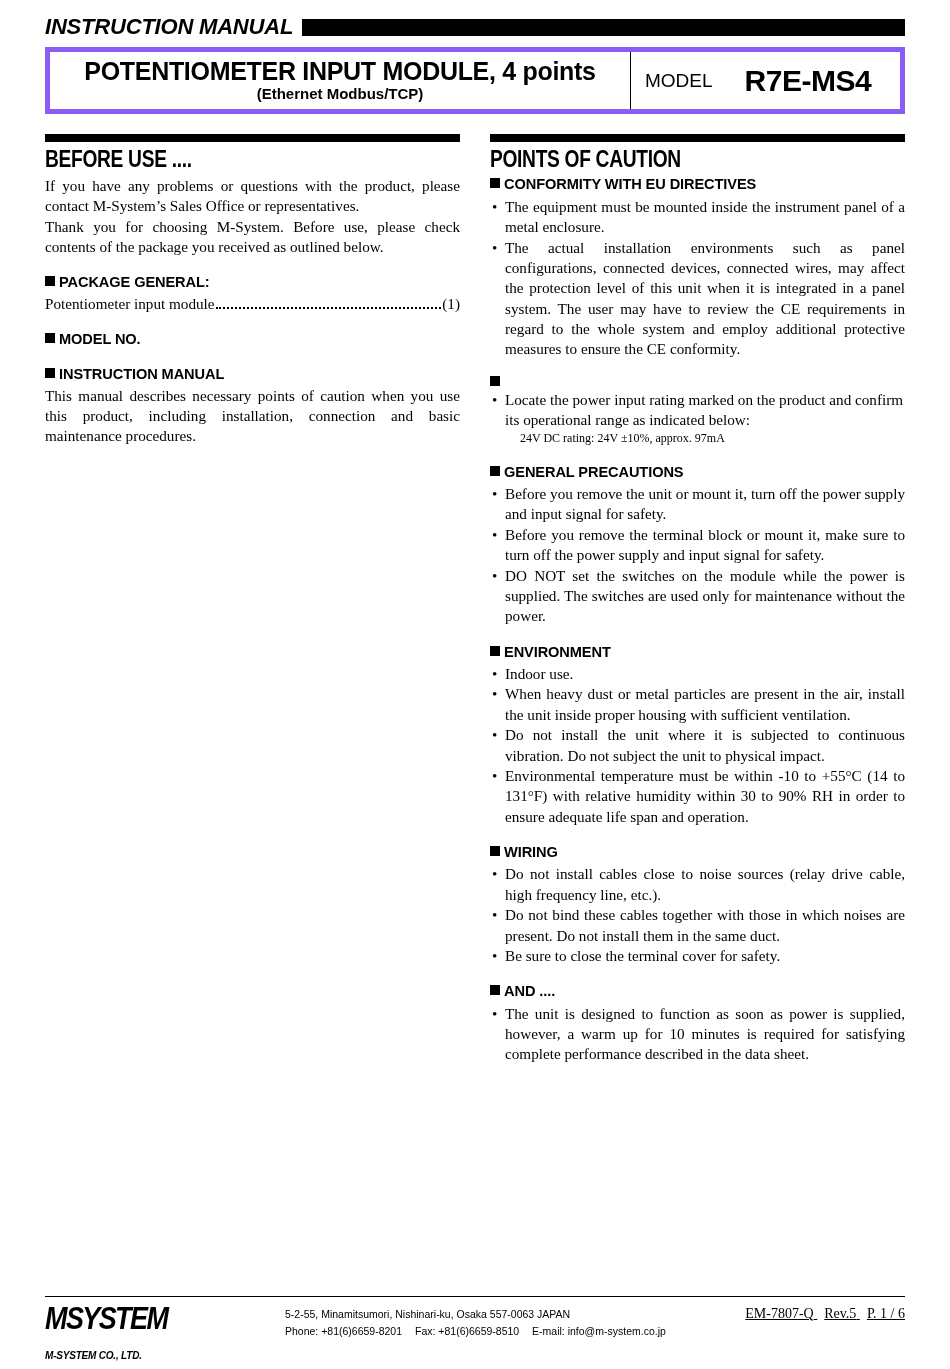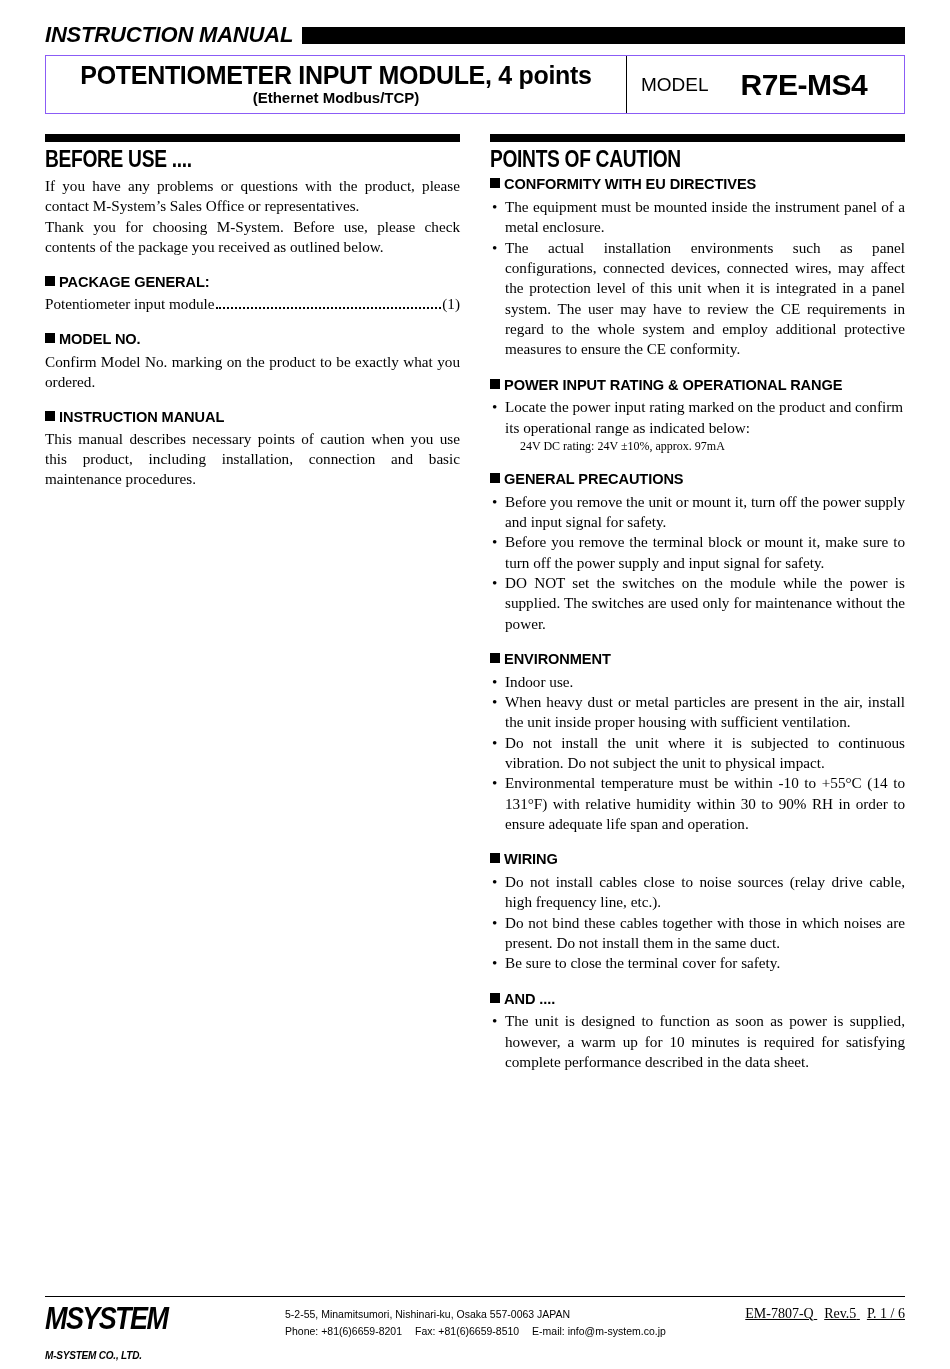--- a/index.html
+++ b/index.html
@@ -14,21 +14,21 @@
     font-family: "Liberation Serif", serif;
     color: #000000;
     overflow: hidden;
   }
   .page {
     position: absolute;
     left: 0; top: 0;
     width: 950px;
     height: 1369px;
     box-sizing: border-box;
-    padding: 8px 45px;
+    padding: 0 45px;
   }
 
   
   .masthead {
     display: flex;
     align-items: center;
     height: 30px;
     margin-top: 12px;
   }
   .masthead-title {
@@ -43,21 +43,21 @@
   }
   .masthead-bar {
     flex: 1;
     height: 17px;
     background: #000000;
   }
 
   
   .titlebox {
     margin-top: 5px;
-    border: 1px solid #8b5cf6;
+    border: 5px solid #8b5cf6;
     height: 57px;
     display: flex;
     align-items: stretch;
     text-align: right;
   }
   .titlebox-left {
     width: 580px;
     display: flex;
     flex-direction: column;
     align-items: center;
@@ -302,21 +302,20 @@
       <div class="pkg-line">
         <span>Potentiometer input module</span>
         <span class="pkg-leader"></span>
         <span>(1)</span>
       </div>
 
       <div class="sub-heading">
         <span class="sq"></span>
         <span class="sub-heading-label">MODEL NO.</span>
       </div>
-      <p class="body-text">Confirm Model No. marking on the product to be exactly what you ordered.</p>
 
       <div class="sub-heading">
         <span class="sq"></span>
         <span class="sub-heading-label">INSTRUCTION MANUAL</span>
       </div>
       <p class="body-text">This manual describes necessary points of caution when you use this product, including installation, connection and basic maintenance procedures.</p>
     </div>
 
     <div class="col">
       <div class="section-rule"></div>
@@ -332,21 +331,20 @@
           <span class="bullet-text">The equipment must be mounted inside the instrument panel of a metal enclosure.</span>
         </li>
         <li class="bullet">
           <span class="bullet-dot">•</span>
           <span class="bullet-text">The actual installation environments such as panel configurations, connected devices, connected wires, may affect the protection level of this unit when it is integrated in a panel system.  The user may have to review the CE requirements in regard to the whole system and employ additional protective measures to ensure the CE conformity.</span>
         </li>
       </ul>
 
       <div class="sub-heading">
         <span class="sq"></span>
-        <span class="sub-heading-label">POWER INPUT RATING &amp; OPERATIONAL RANGE</span>
       </div>
       <ul class="bullets">
         <li class="bullet">
           <span class="bullet-dot">•</span>
           <span class="bullet-text nojust">Locate the power input rating marked on the product and confirm its operational range as indicated below:</span>
         </li>
       </ul>
       <div class="indent-line">24V DC rating: 24V ±10%, approx. 97mA</div>
 
       <div class="sub-heading">

